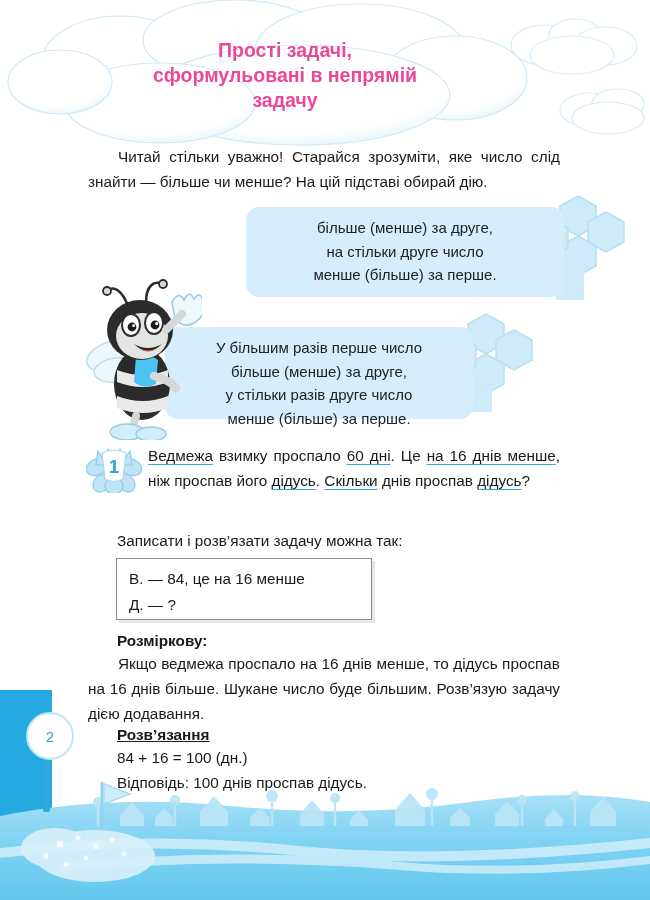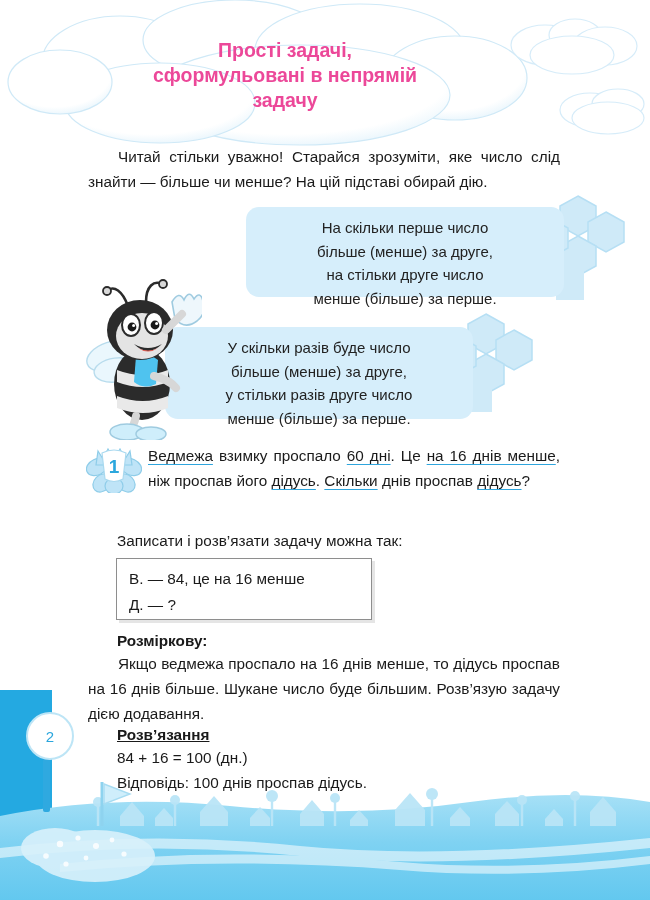--- a/index.html
+++ b/index.html
@@ -193,28 +193,27 @@
     <g fill="#cfeaf8" stroke="#b6dff4" stroke-width="1.5">
       <polygon points="22,6 40,16 40,36 22,46 4,36 4,16"></polygon>
       <polygon points="50,22 68,32 68,52 50,62 32,52 32,32"></polygon>
       <polygon points="22,46 40,56 40,76 22,86 4,76 4,56"></polygon>
       <polygon points="-6,28 12,38 12,58 -6,68 -24,58 -24,38"></polygon>
     </g>
     <rect x="-30" y="64" width="58" height="40" fill="#cfeaf8"></rect>
   </svg>
 
   <div class="rulebox" id="rule1">
-    <span class="l">На скільки перше число</span>
     <span class="l">більше (менше) за друге,</span>
     <span class="l">на стільки друге число</span>
     <span class="l">менше (більше) за перше.</span>
   </div>
 
   <div class="rulebox" id="rule2">
-    <span class="l">У скільки разів буде число</span>
+    <span class="l">У більшим разів перше число</span>
     <span class="l">більше (менше) за друге,</span>
     <span class="l">у стільки разів друге число</span>
     <span class="l">менше (більше) за перше.</span>
   </div>
 
   <svg id="bee" viewBox="0 0 118 168">
 
     <g fill="#eaf7fd" stroke="#b8dced" stroke-width="1.4">
       <ellipse cx="27" cy="84" rx="25" ry="14" transform="rotate(-18 27 84)"></ellipse>
       <ellipse cx="32" cy="98" rx="22" ry="12" transform="rotate(-8 32 98)"></ellipse>

